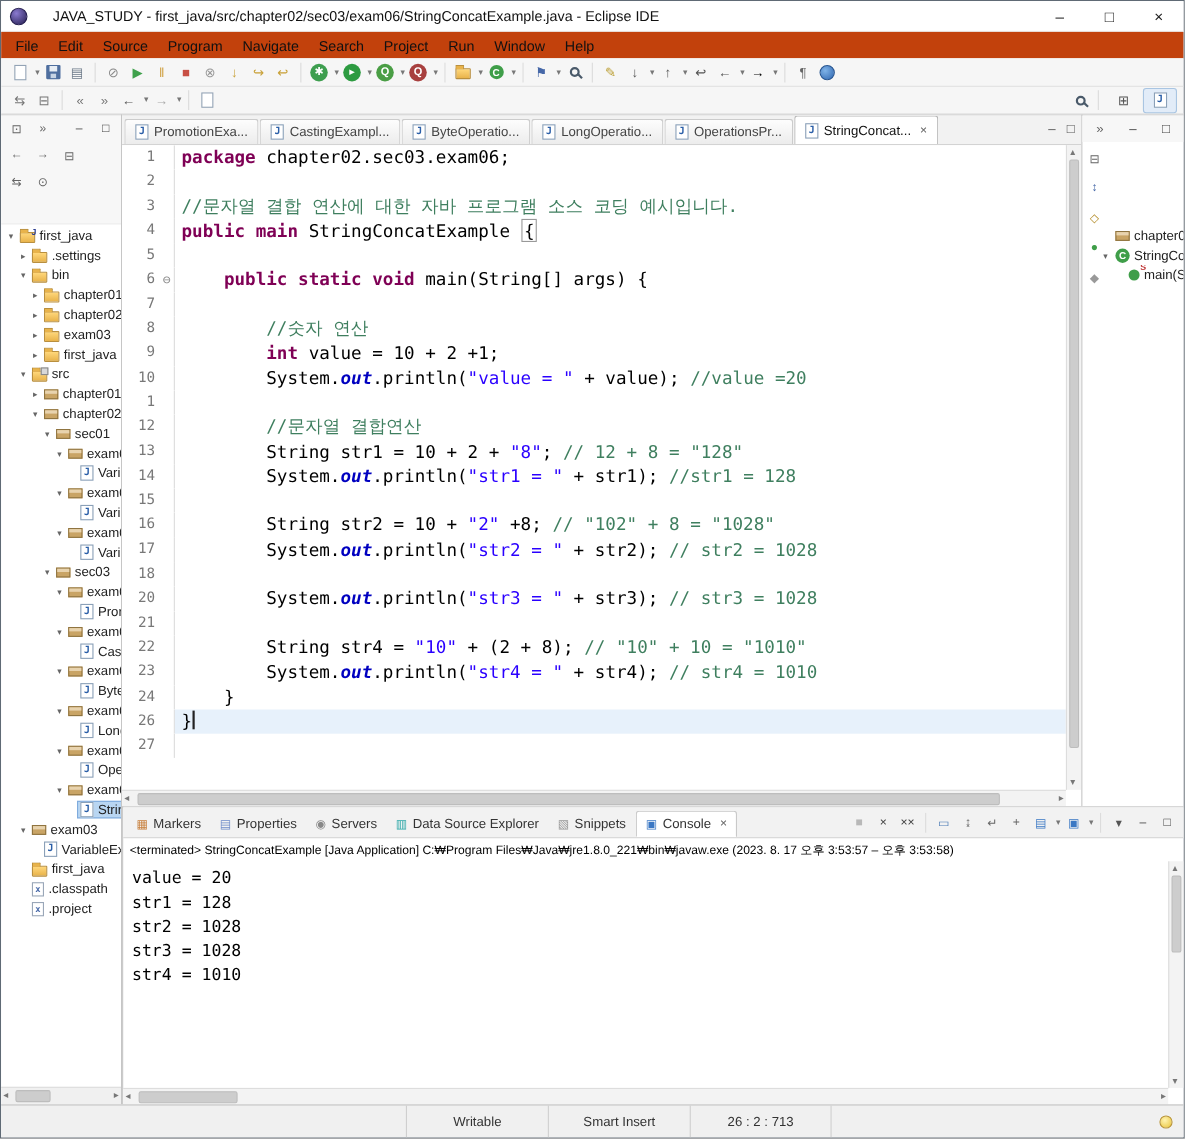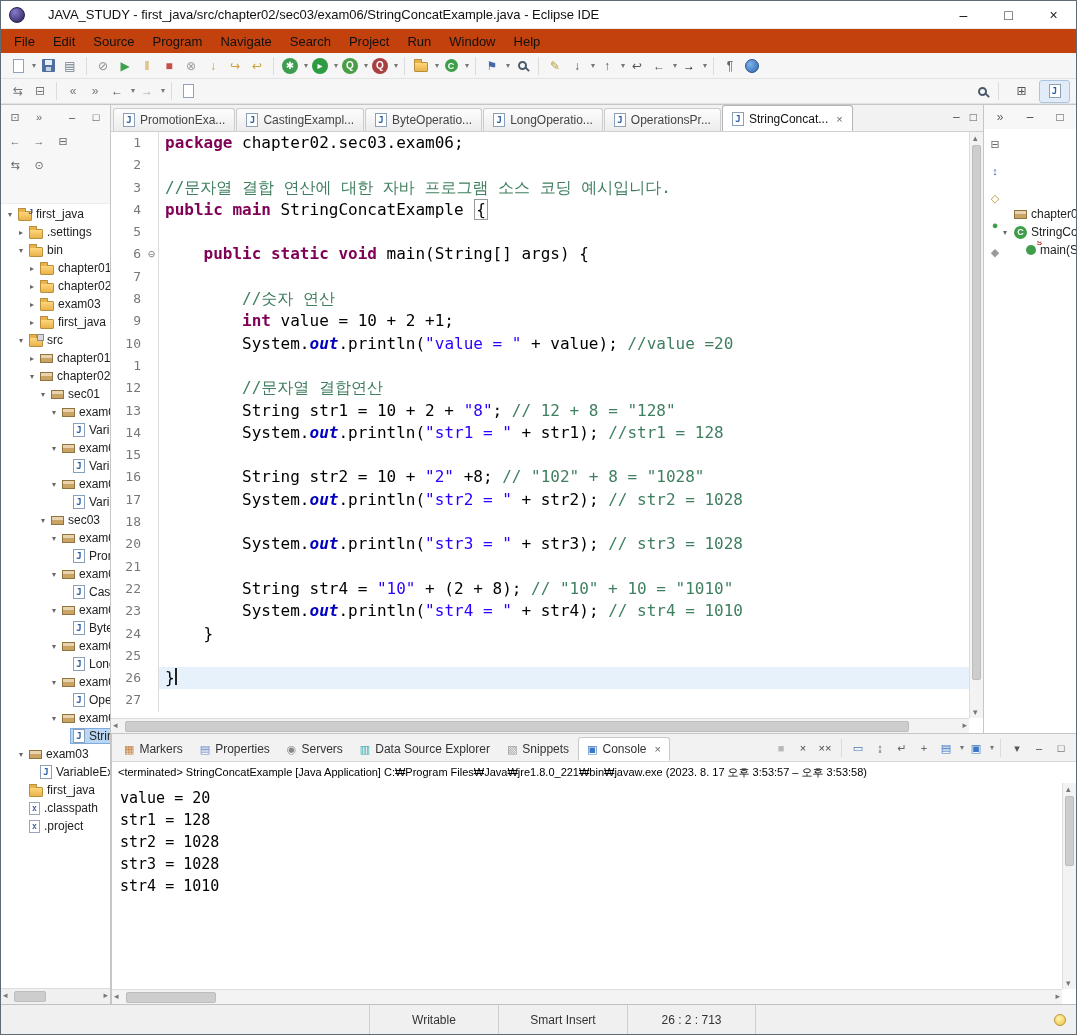--- a/index.html
+++ b/index.html
@@ -731,25 +731,20 @@
         <div class="codeline">
           <span class="lnum">23</span>
           <span class="lfold"></span>
           <span class="lcode"><span class="tk-p">        System.</span><span class="tk-f">out</span><span class="tk-p">.println(</span><span class="tk-s">"str4 = "</span><span class="tk-p"> + str4); </span><span class="tk-c">// str4 = 1010</span></span>
         </div>
         <div class="codeline">
           <span class="lnum">24</span>
           <span class="lfold"></span>
           <span class="lcode"><span class="tk-p">    }</span></span>
         </div>
-        <div class="codeline">
-          <span class="lnum">25</span>
-          <span class="lfold"></span>
-          <span class="lcode"></span>
-        </div>
         <div class="codeline cur">
           <span class="lnum">26</span>
           <span class="lfold"></span>
           <span class="lcode"><span class="tk-p">}</span><span class="caret"></span></span>
         </div>
         <div class="codeline">
           <span class="lnum">27</span>
           <span class="lfold"></span>
           <span class="lcode"></span>
         </div>

